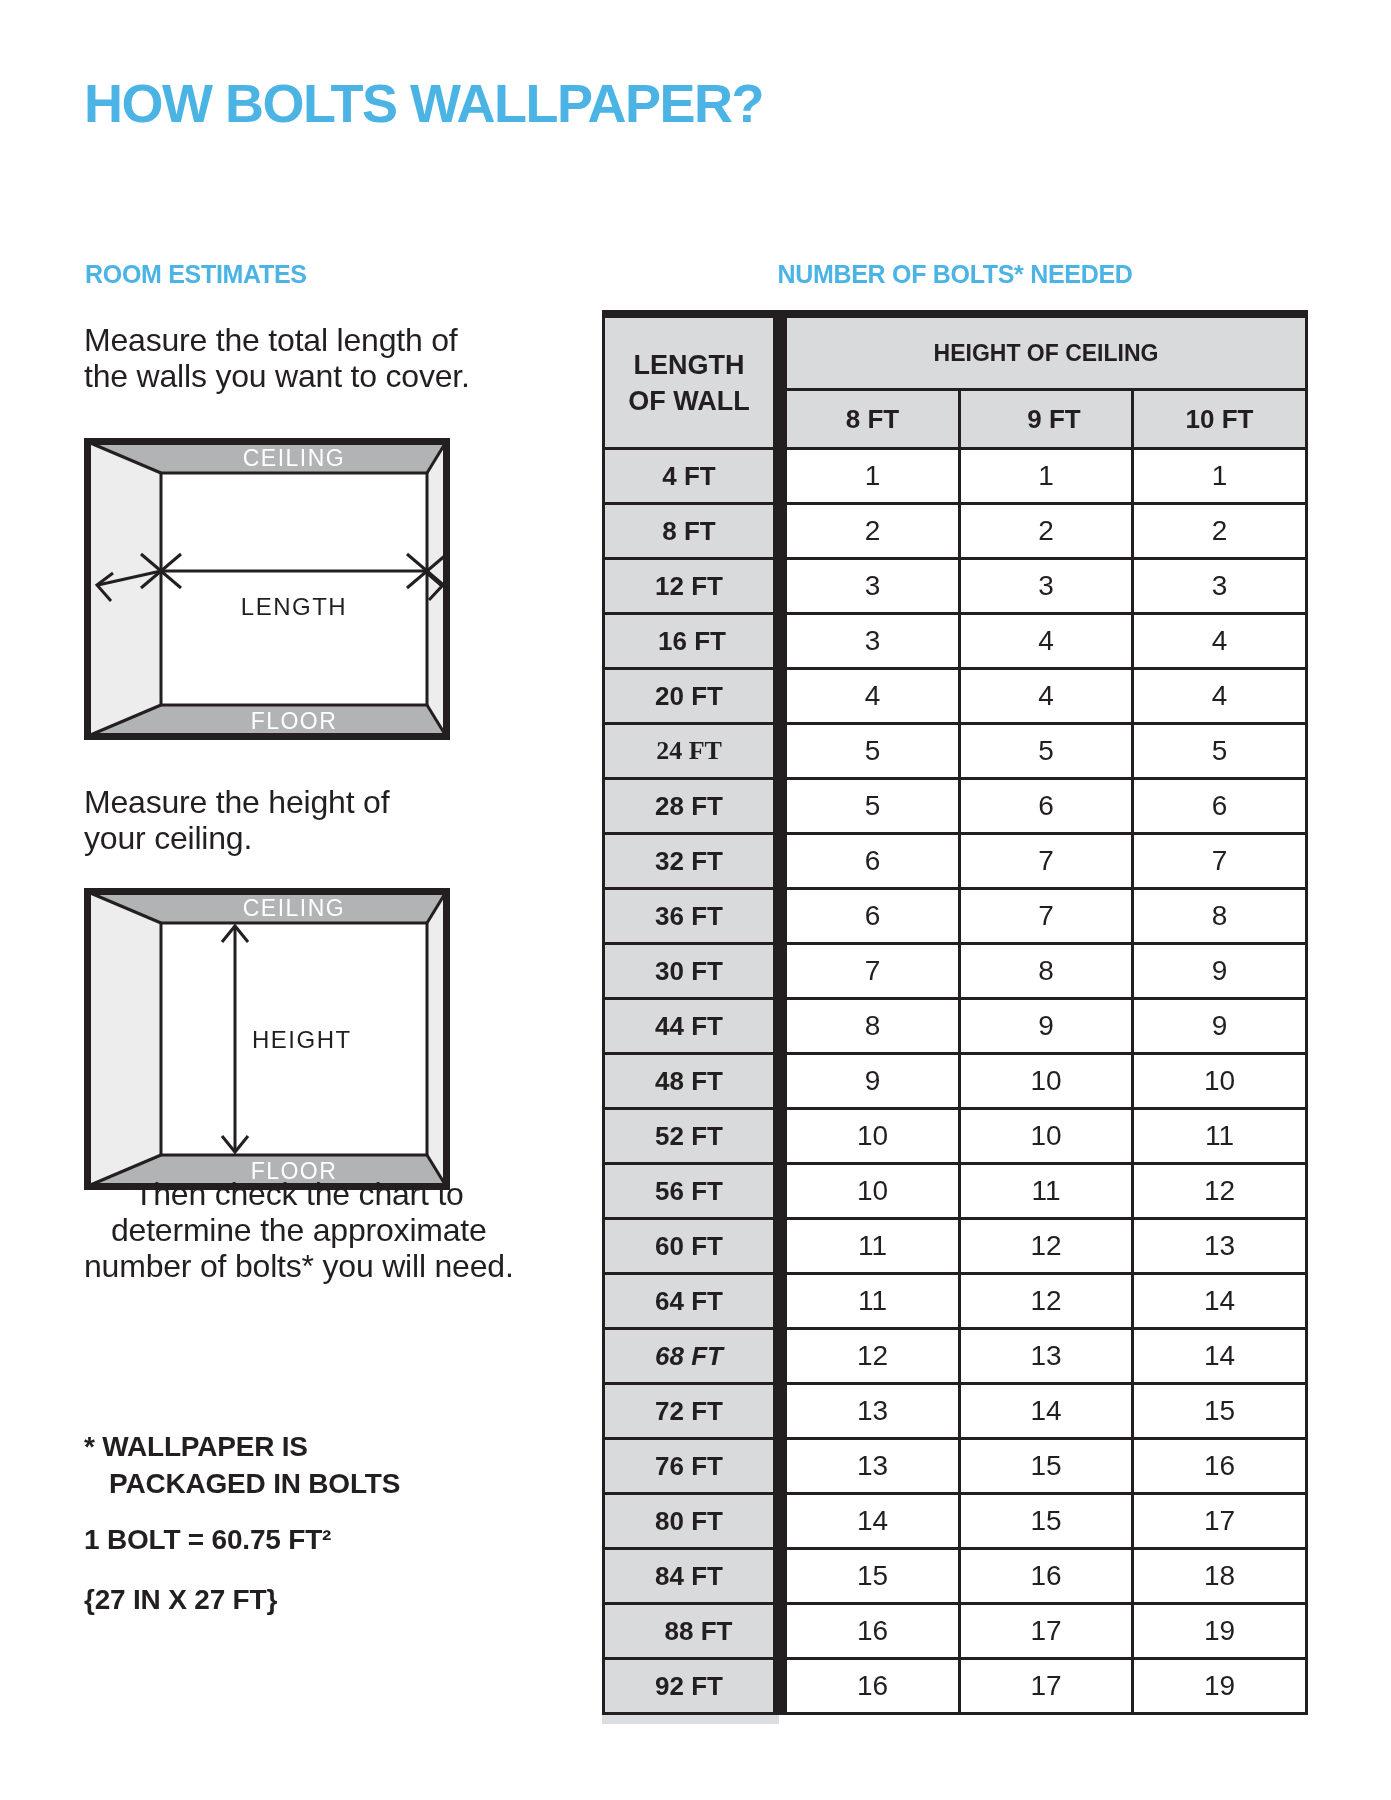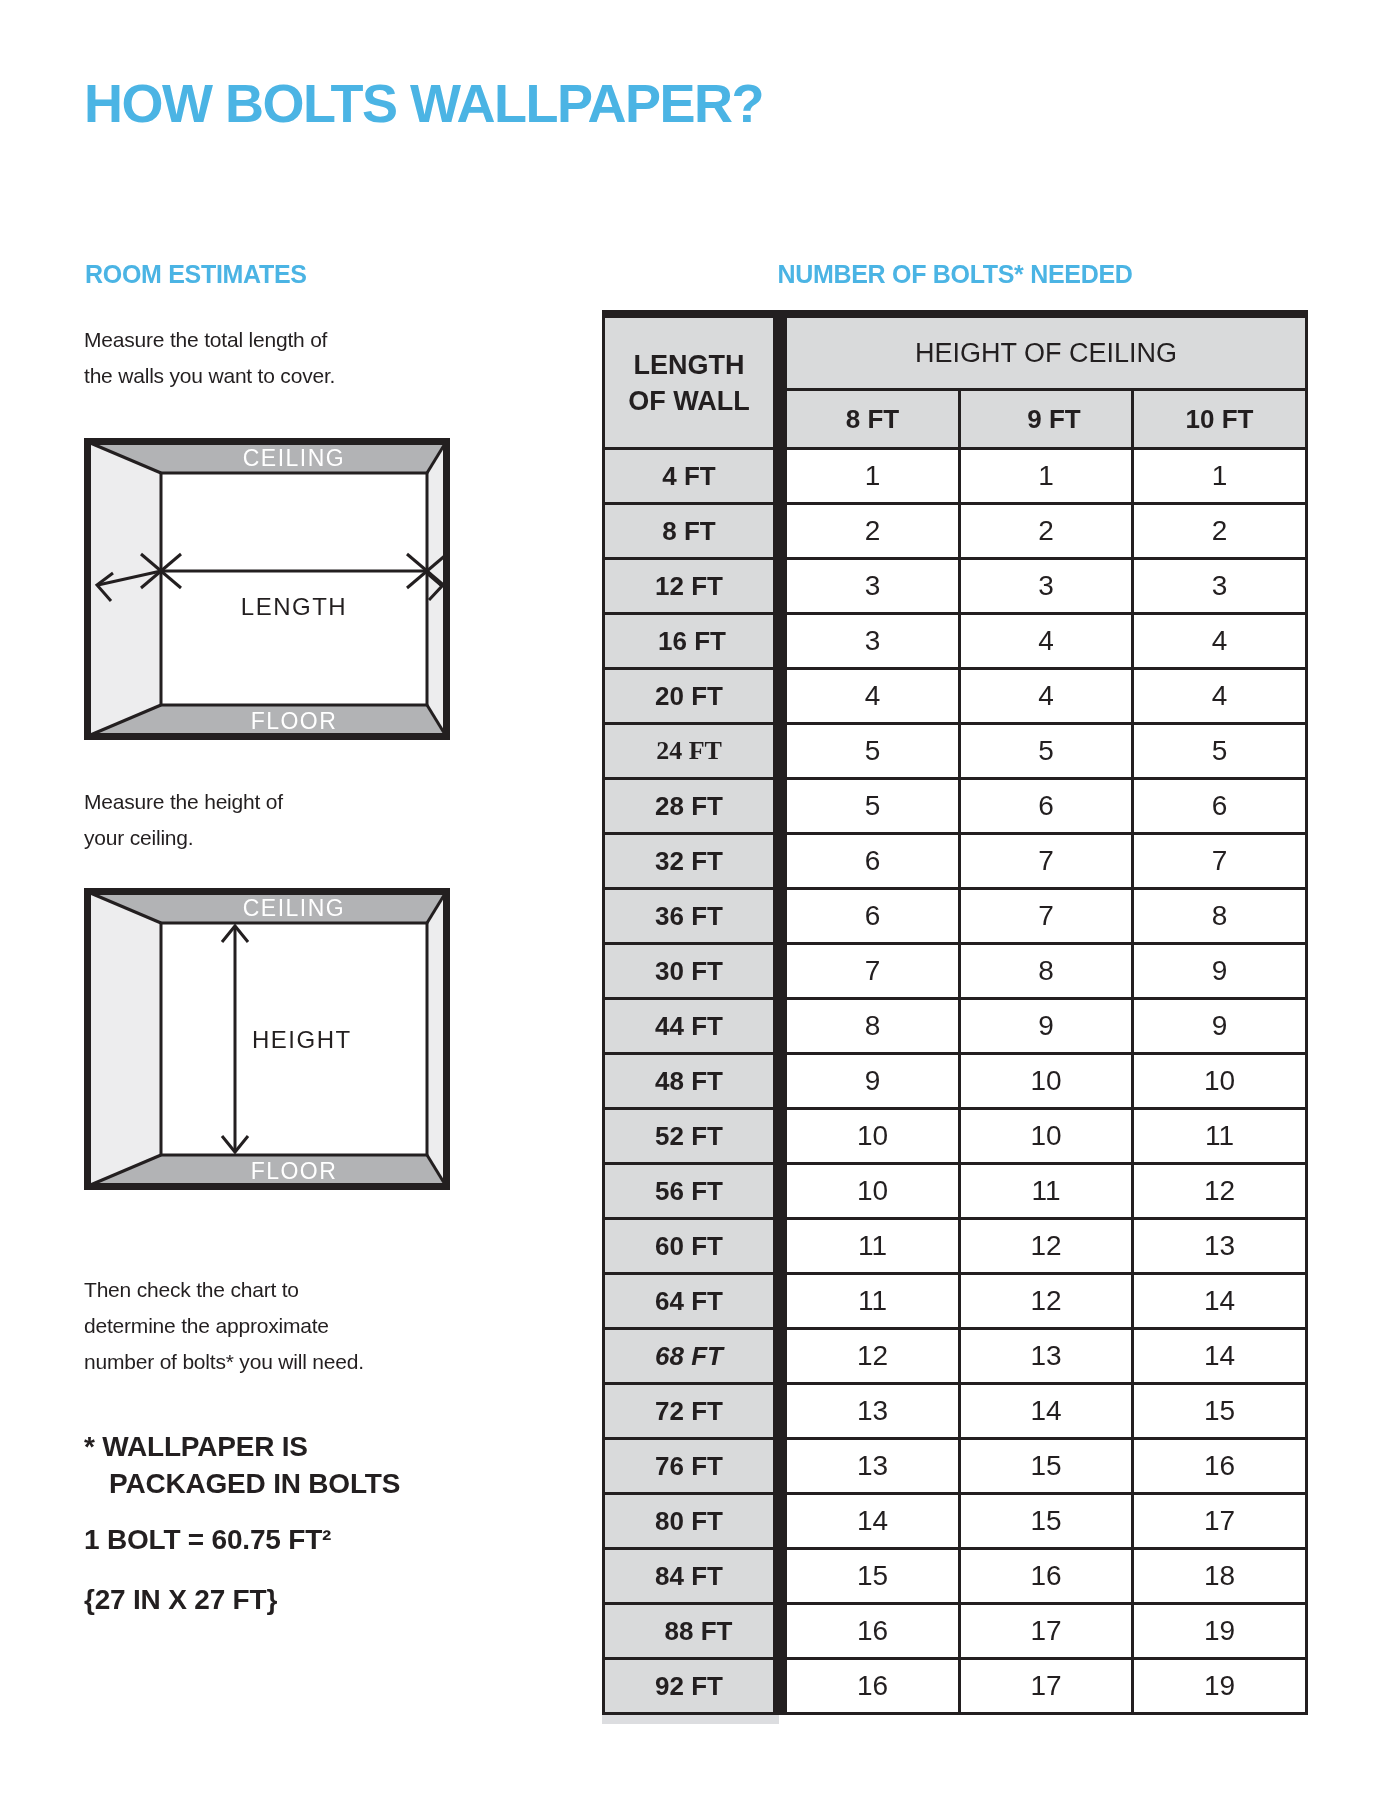--- a/index.html
+++ b/index.html
@@ -11,26 +11,26 @@
   .page-title{
     left:84px;top:72px;font-size:54px;font-weight:700;letter-spacing:-1.5px;
     color:#4bb4e4;white-space:nowrap;
   }
   .section-heading{
     font-size:25px;font-weight:700;color:#4bb4e4;letter-spacing:-0.3px;white-space:nowrap;
   }
   #room-estimates-heading{left:85px;top:260px;}
   #bolts-heading{left:602px;top:260px;width:706px;text-align:center;}
   .para{
-    left:84px;font-size:21px;line-height:36px;font-weight:400;
+    left:84px;font-size:32px;line-height:36px;font-weight:400;
     white-space:pre-line;letter-spacing:-0.2px;
   }
   #para-length{top:322px;}
   #para-height{top:784px;}
-  #para-chart{top:1272px;}
+  #para-chart{top:1176px;text-align:center;}
   .footnote{
     left:84px;top:1428px;font-size:28px;line-height:37px;font-weight:700;
     white-space:pre-line;padding-left:25px;text-indent:-25px;letter-spacing:-0.2px;
   }
   .bolt-line{left:84px;font-size:28px;font-weight:700;letter-spacing:-0.2px;white-space:nowrap;}
   #bolt-eq{top:1524px;}
   #bolt-dim{top:1584px;}
   .diagram{left:84px;width:366px;height:302px;}
   #diagram-length{top:438px;}
   #diagram-height{top:888px;}
@@ -53,21 +53,21 @@
   .cell{
     display:flex;align-items:center;justify-content:center;
     color:#231f20;
   }
   .gray{background:#d9dadb;}
   .white{background:#ffffff;}
   .corner-cell{
     grid-row:1 / span 2;grid-column:1;flex-direction:column;
     font-weight:700;font-size:27px;line-height:36px;
   }
-  .group-header-cell{grid-row:1;grid-column:3 / span 3;font-weight:400;font-size:27px;}
+  .group-header-cell{grid-row:1;grid-column:3 / span 3;font-weight:700;font-size:23px;}
   .col-header-cell{grid-row:2;font-weight:700;font-size:26px;}
   .divider-col{grid-row:1 / span 25;grid-column:2;background:#231f20;}
   .row-label-cell{grid-column:1;font-weight:700;font-size:26px;}
   .value-cell{font-size:28px;font-weight:400;}
   .table-footer-strip{
     left:602px;top:1715px;width:177px;height:9px;background:#dcdde0;
   }
 </style>
 </head>
 <body>

